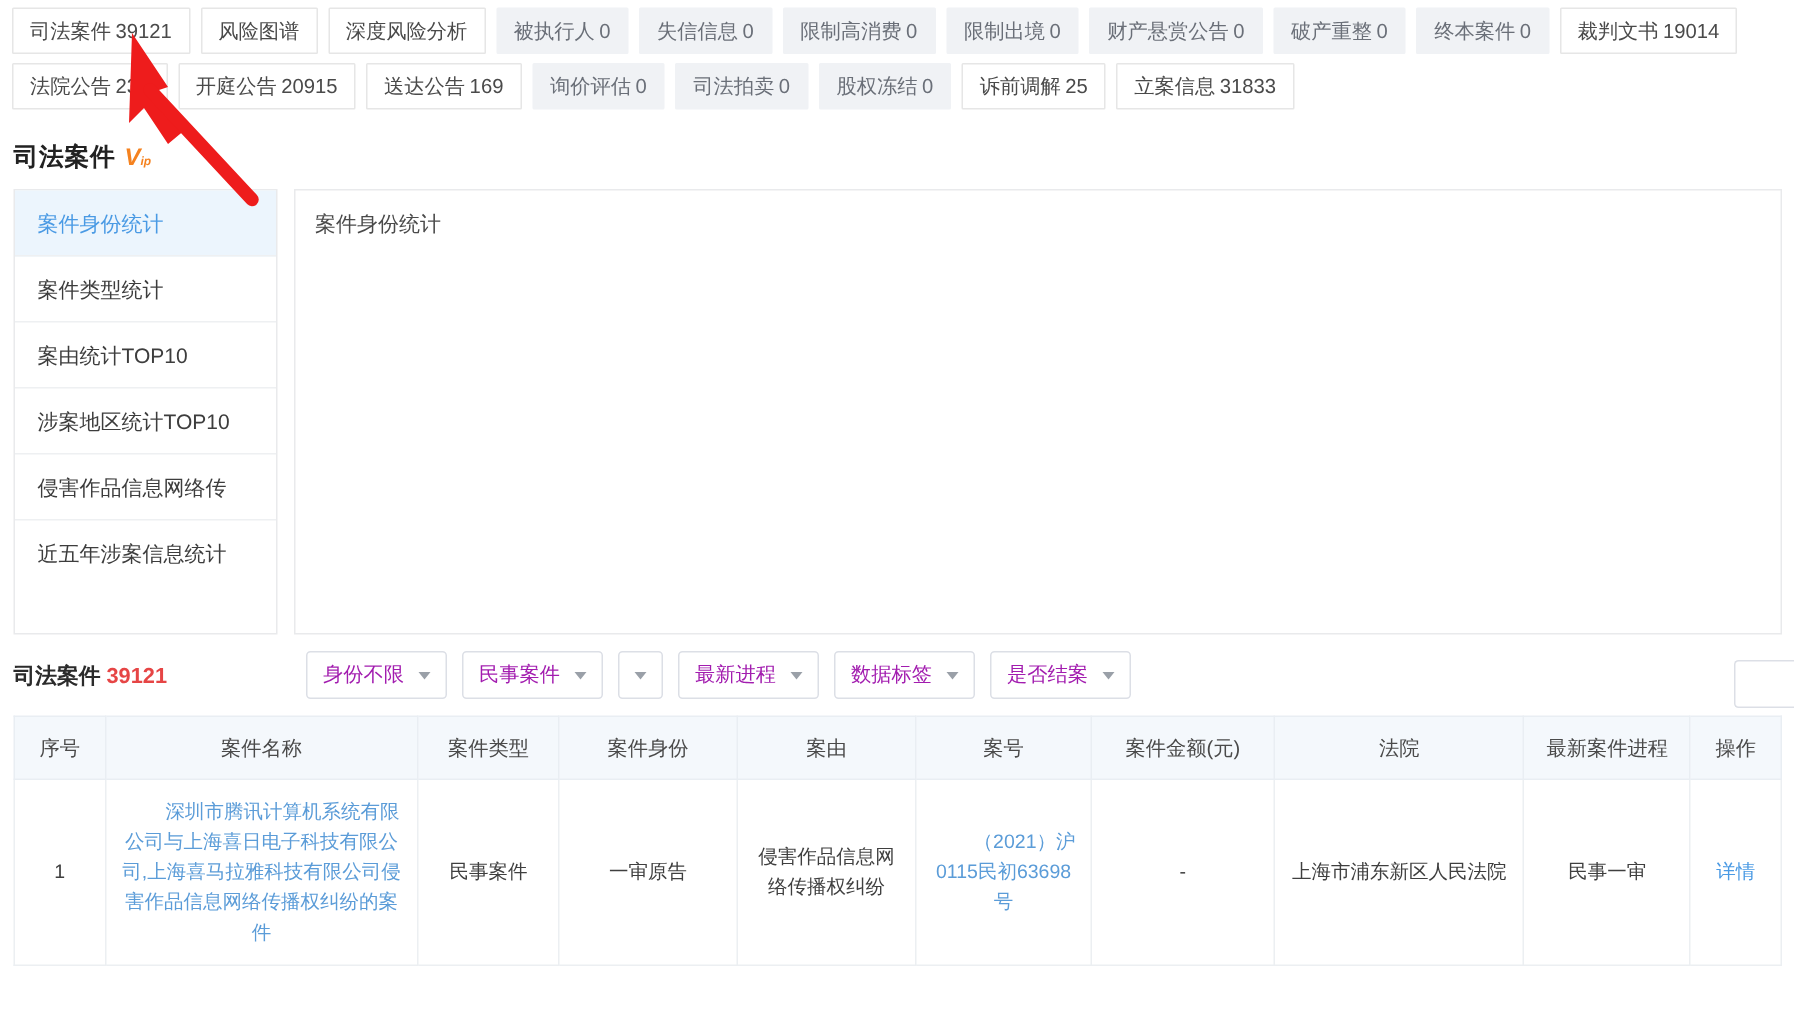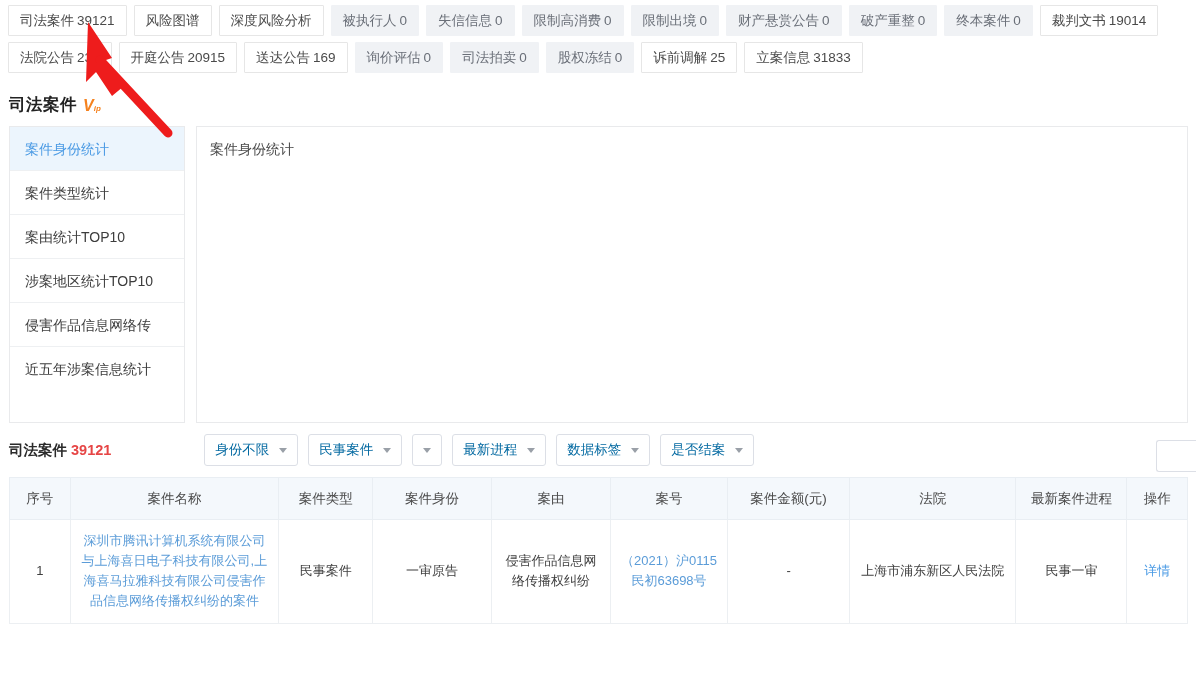--- a/index.html
+++ b/index.html
@@ -134,21 +134,21 @@
     margin-left: 93px;
     align-items: center;
   }
   .fdrop {
     height: 32px;
     line-height: 30px;
     border: 1px solid #dcdfe6;
     border-radius: 3px;
     background: #ffffff;
     font-size: 13.5px;
-    color: #0369a1;
+    color: #a21caf;
     padding: 0 10px;
     display: flex;
     align-items: center;
     gap: 10px;
     cursor: pointer;
     white-space: nowrap;
   }
   .fdrop .txt { display: inline-block; max-width: 150px; overflow: hidden; text-overflow: ellipsis; }
   .caret {
     width: 0; height: 0;
@@ -186,21 +186,21 @@
   }
   table.case-table tbody td {
     border: 1px solid #eceff2;
     padding: 11px 8px;
     text-align: center;
     vertical-align: middle;
     color: #3f3f3f;
     line-height: 1.55;
   }
   td.link-cell { text-align: left; }
-  .tlink { color: #5b9cd8; cursor: pointer; }
+  .tlink { color: #5b9cd8; cursor: pointer; margin-left: 28px; }
   td.casecause { text-align: left; }
   .op-link { color: #4a9ae4; cursor: pointer; }
 
   
   .arrow-layer { position: absolute; left: 0; top: 0; pointer-events: none; }
   .watermark {
     position: absolute;
     right: 8px; bottom: 8px;
     font-size: 25px;
     font-weight: bold;

